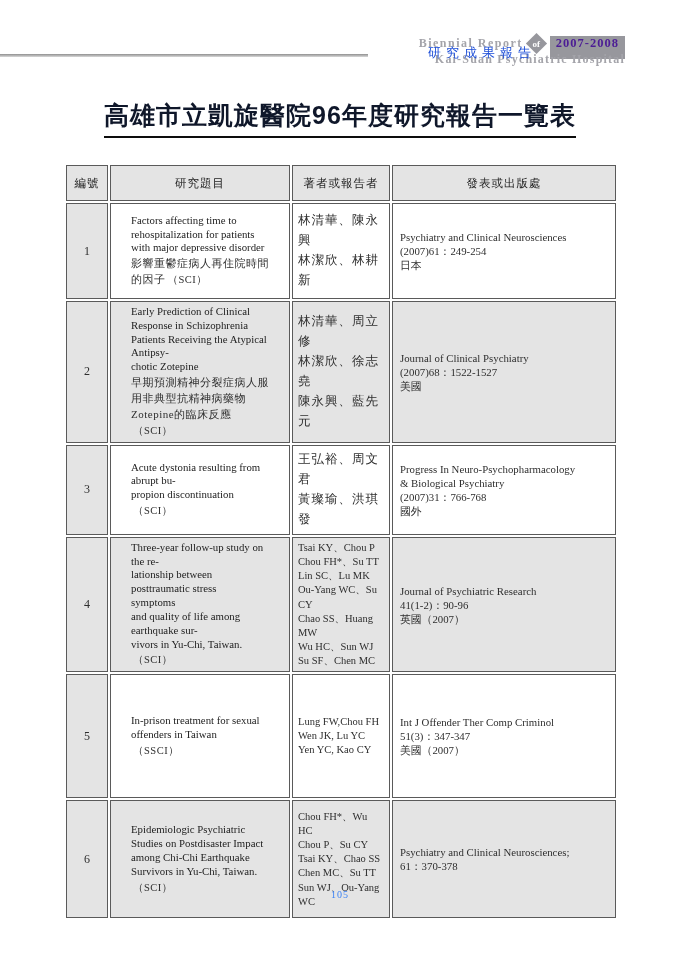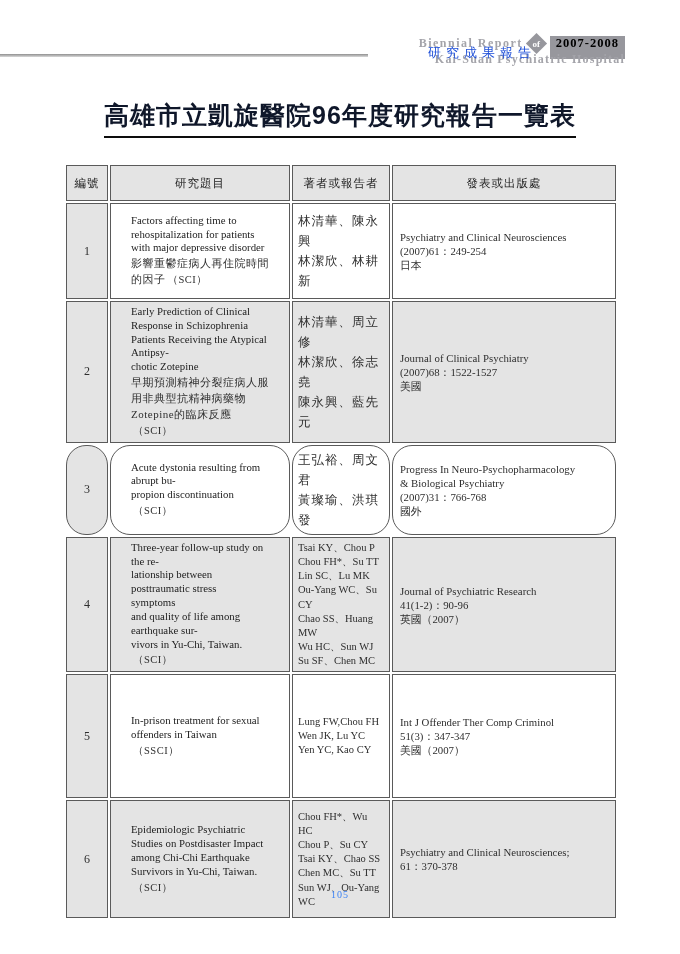--- a/index.html
+++ b/index.html
@@ -27,21 +27,21 @@
     transform: rotate(45deg);
     display: inline-flex; align-items: center; justify-content: center;
     flex: 0 0 auto;
   }
   .diamond > span {
     transform: rotate(-45deg);
     color: #fff; font-size: 9px; font-weight: 700; letter-spacing: 0;
   }
   .badge {
     background: var(--badge_gray, #97979d);
-    color: #000000; font-size: 12.5px; font-weight: 700;
+    color: #4c1d95; font-size: 12.5px; font-weight: 700;
     padding: 0 6px 8px 6px; letter-spacing: 1px;
   }
   .hdr-line2 {
     position: absolute; top: 52px; right: 55px;
     font-size: 12px; font-weight: 600; letter-spacing: 1.2px;
     color: var(--header_text, #a4a4aa);
     white-space: nowrap;
   }
   .hdr-rule {
     position: absolute; top: 54px; left: 0; width: 368px; height: 3px;
@@ -87,25 +87,25 @@
     text-align: center; font-size: 12px;
   }
   tr.shade td { background: var(--shade, #e4e4e4); }
   td.c-title { padding: 3px 20px; }
   td.c-auth  { padding: 3px 5px; font-size: 10.5px; line-height: 1.35; }
   td.c-pub   { padding: 3px 7px; font-size: 10.8px; line-height: 1.3; }
   .pre { white-space: pre-line; }
   .t-en { font-size: 10.8px; line-height: 1.28; color: #222; }
   .t-zh-line { font-size: 11px; line-height: 1.45; letter-spacing: 0.5px; margin-top: 1px; }
   .t-tag { margin-left: 2px; font-size: 10.5px; }
-  tr.auth-zh td.c-auth { font-size: 12.5px; line-height: 1.6; letter-spacing: 1px; }
+  tr.auth-zh td.c-auth { font-size: 12.5px; line-height: 1.6; letter-spacing: 1px; font-family: Liberation Mono, monospace; }
   
   tr.r1 td { height: 96px; }
   tr.r2 td { height: 136px; }
-  tr.r3 td { height: 90px; border-radius: 20px; }
+  tr.r3 td { height: 90px; }
   tr.r4 td { height: 124px; }
   tr.r5 td { height: 124px; }
   tr.r6 td { height: 118px; }
 
   
   .pageno {
     position: absolute; top: 889px; left: 0; width: 100%;
     text-align: center; font-size: 10px; color: #3b82f6; letter-spacing: 1px;
   }
 </style>

